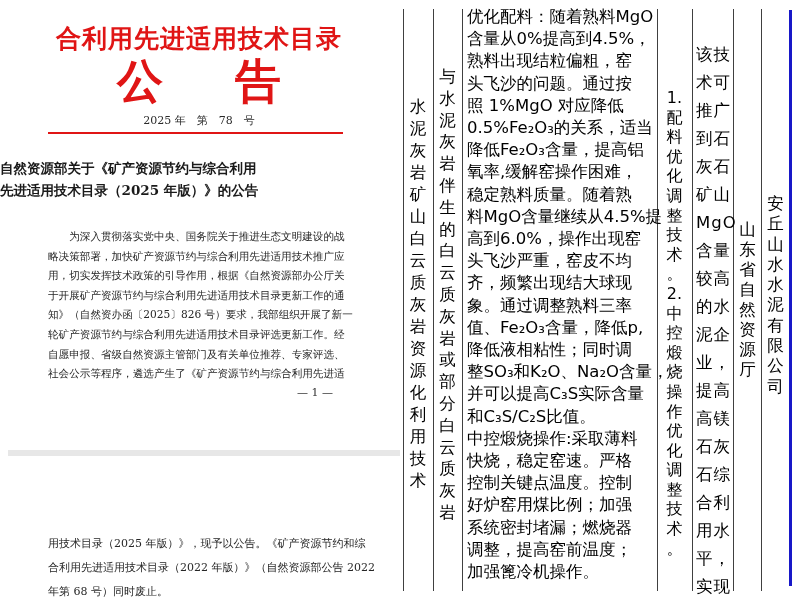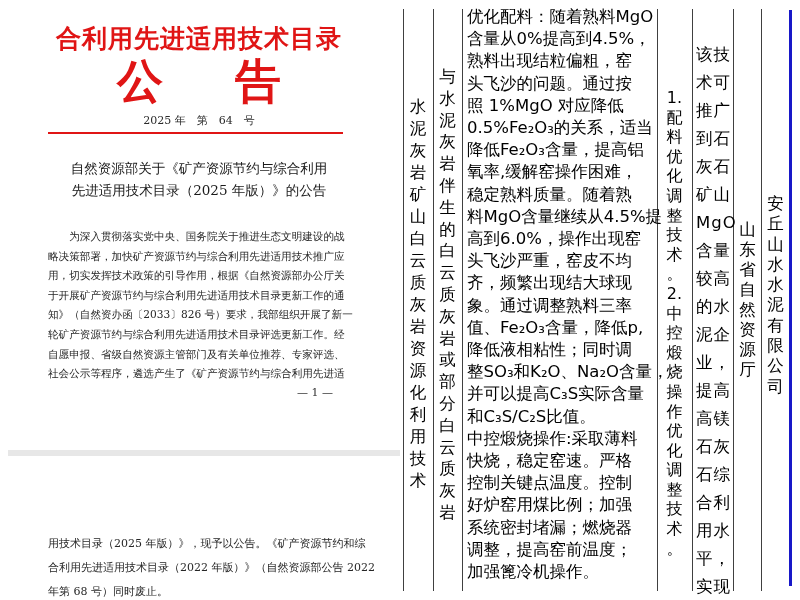--- a/index.html
+++ b/index.html
@@ -8,21 +8,21 @@
   .abs{position:absolute;}
   .pre{white-space:pre;}
   
   .doc-serif{font-family:"DejaVu Serif",serif;}
   .ministry-title{left:0;top:22px;width:398px;text-align:center;font-size:25px;font-weight:bold;
                   color:#e01515;letter-spacing:1px;}
   .gonggao{left:0;top:55px;width:398px;display:flex;justify-content:center;gap:72px;
            font-size:46px;font-weight:bold;color:#e01515;line-height:52px;}
   .issue-line{left:0;top:113px;width:398px;text-align:center;font-size:11px;color:#2a2a2a;}
   .red-rule{left:48px;top:132px;width:295px;height:2px;background:#e01515;}
-  .subject-title{left:0;top:157px;width:398px;text-align:center;font-size:13.5px;font-weight:normal;
+  .subject-title{left:0;top:157px;width:398px;text-align:left;font-size:13.5px;font-weight:bold;
                  line-height:22px;color:#1a1a1a;}
   .body-text{left:48px;top:227px;width:302px;font-size:10.6px;line-height:19.6px;color:#262626;}
   .page-number{left:48px;top:386px;width:285px;text-align:right;font-size:11px;color:#333;}
   .gray-band{left:8px;top:450px;width:392px;height:6px;background:#e7e7e7;}
   .body-text2{left:48px;top:532px;width:308px;font-size:11px;line-height:24px;color:#262626;}
   
   .vline{width:1px;background:#404040;top:9px;height:582px;}
   .blue-line{left:789px;top:10px;width:3px;height:576px;background:#1818c8;}
   .cell{color:#000000;}
   .c-center{text-align:center;}
@@ -38,32 +38,32 @@
 <body>
 
 <div>
   <div class="abs ministry-title doc-serif">合利用先进适用技术目录</div>
 
   <div class="abs gonggao doc-serif">
     <span>公</span>
     <span>告</span>
   </div>
 
-  <div class="abs issue-line doc-serif">2025 年　第　64　号</div>
+  <div class="abs issue-line doc-serif">2025 年　第　78　号</div>
 
   <div class="abs red-rule"></div>
 
   <div class="abs subject-title doc-serif pre">自然资源部关于《矿产资源节约与综合利用
 先进适用技术目录（2025 年版）》的公告</div>
 
   <div class="abs body-text doc-serif pre">　　为深入贯彻落实党中央、国务院关于推进生态文明建设的战
 略决策部署，加快矿产资源节约与综合利用先进适用技术推广应
 用，切实发挥技术政策的引导作用，根据《自然资源部办公厅关
 于开展矿产资源节约与综合利用先进适用技术目录更新工作的通
-知》（自然资办函〔2033〕826 号）要求，我部组织开展了新一
+知》（自然资办函〔2025〕826 号）要求，我部组织开展了新一
 轮矿产资源节约与综合利用先进适用技术目录评选更新工作。经
 自愿申报、省级自然资源主管部门及有关单位推荐、专家评选、
 社会公示等程序，遴选产生了《矿产资源节约与综合利用先进适</div>
 
   <div class="abs page-number doc-serif">— 1 —</div>
 
   <div class="abs gray-band"></div>
 
   <div class="abs body-text2 doc-serif pre">用技术目录（2025 年版）》，现予以公告。《矿产资源节约和综
 合利用先进适用技术目录（2022 年版）》（自然资源部公告 2022

